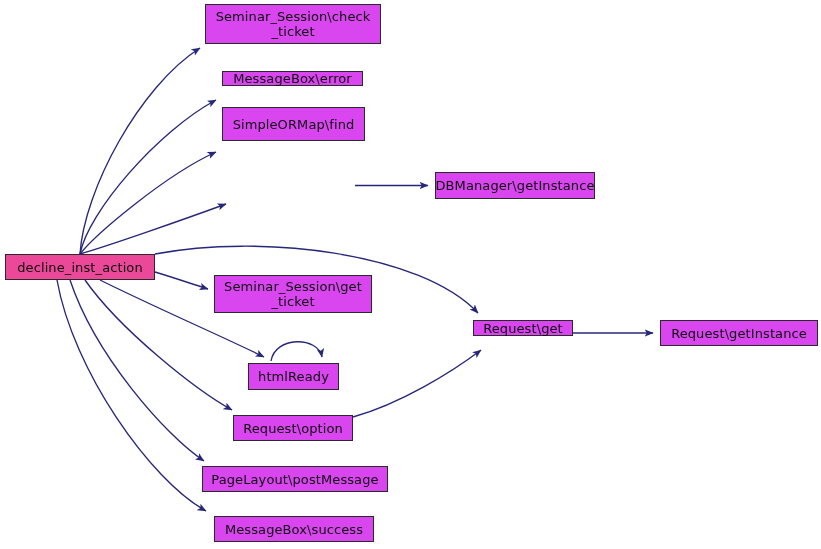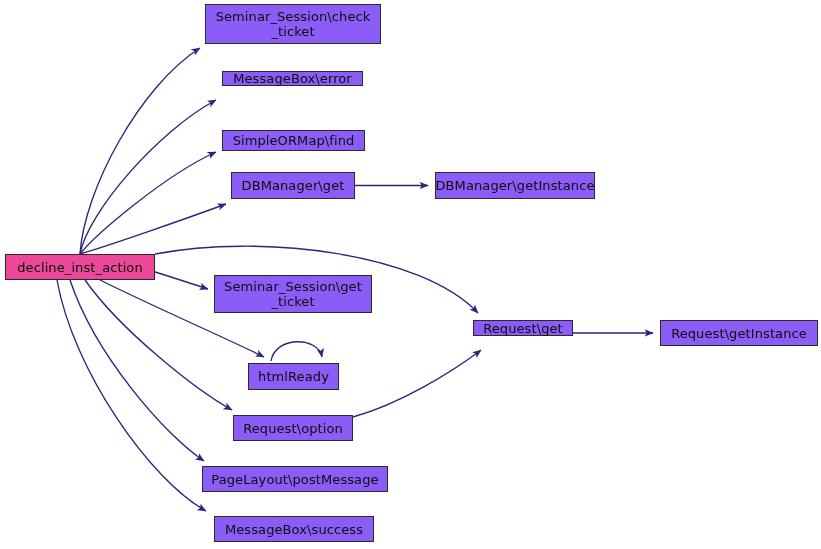--- a/index.html
+++ b/index.html
@@ -20,21 +20,21 @@
     left: 0;
     top: 0;
     width: 821px;
     height: 549px;
     pointer-events: none;
   }
   .node {
     position: absolute;
     box-sizing: border-box;
     border: 1px solid #2a2a2a;
-    background: #8b5cf6;
+    background: #d946ef;
     color: #0d0d0d;
     font-size: 13px;
     line-height: 15px;
     display: flex;
     align-items: center;
     justify-content: center;
     text-align: center;
     white-space: pre-line;
     letter-spacing: 0.1px;
     z-index: 2;
@@ -88,23 +88,22 @@
     </g>
   </svg>
 
   <div class="node current" style="left:5px; top:254px; width:150px; height:26px;">decline_inst_action</div>
 
   <div class="node" style="left:205px; top:4px; width:176px; height:40px;">Seminar_Session\check
 _ticket</div>
 
   <div class="node" style="left:222px; top:71px; width:141px; height:15px;">MessageBox\error</div>
 
-  <div class="node" style="left:222px; top:130px; width:143px; height:21px;">SimpleORMap\find</div>
+  <div class="node" style="left:222px; top:107px; width:143px; height:34px;">SimpleORMap\find</div>
 
-  <div class="node" style="left:231px; top:172px; width:124px; height:27px;">DBManager\get</div>
 
   <div class="node" style="left:435px; top:172px; width:160px; height:27px;">DBManager\getInstance</div>
 
   <div class="node" style="left:214px; top:275px; width:158px; height:38px;">Seminar_Session\get
 _ticket</div>
 
   <div class="node" style="left:473px; top:320px; width:100px; height:16px;">Request\get</div>
 
   <div class="node" style="left:248px; top:363px; width:91px; height:27px;">htmlReady</div>
 

